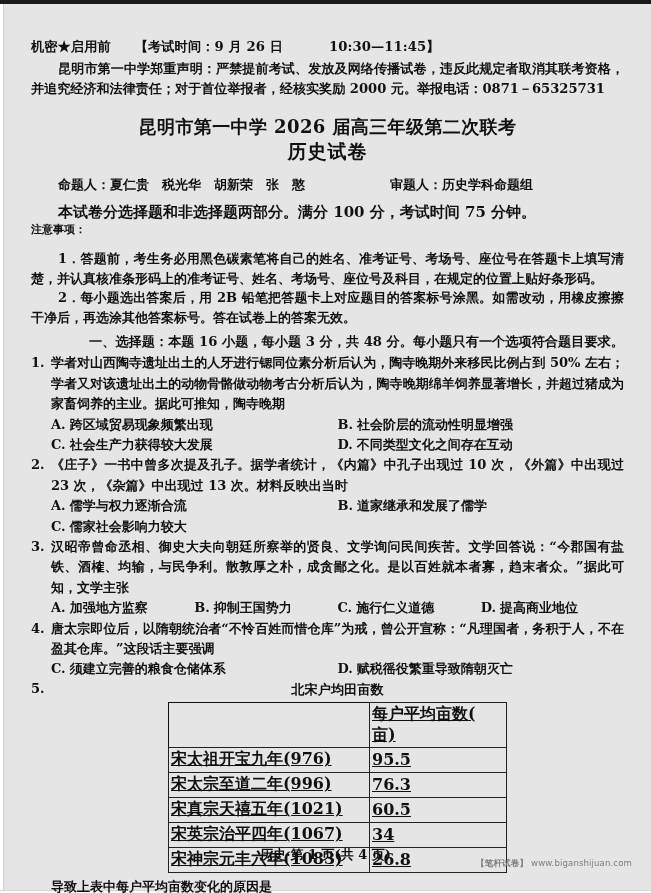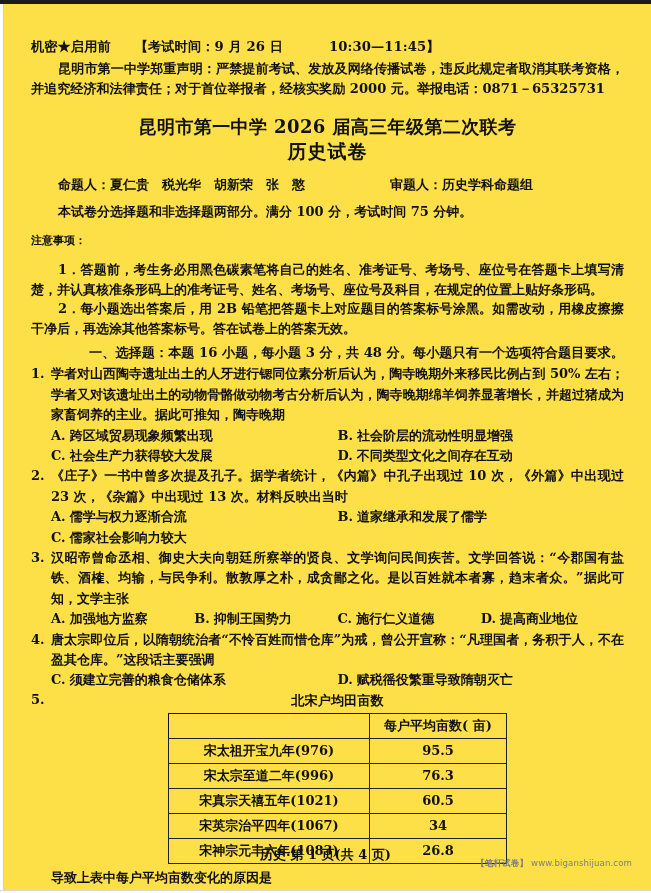--- a/index.html
+++ b/index.html
@@ -8,21 +8,21 @@
     background: #ffffff;
   }
   body {
     font-family: "DejaVu Serif", "Liberation Serif", serif;
     color: #111111;
   }
   #page {
     position: relative;
     width: 651px;
     height: 893px;
-    background: #fde047;
+    background: #e5e5e5;
     overflow: hidden;
     box-sizing: border-box;
   }
   
   #scan-band-top {
     position: absolute;
     top: 0; left: 0;
     width: 651px;
     height: 4px;
     background: #1b1b1b;
@@ -99,23 +99,22 @@
     font-size: 13px;
     white-space: nowrap;
     padding-left: 27px;
     margin-bottom: 9px;
   }
   .authors .nm { display: inline-block; padding-right: 13px; }
   .authors .reviewer-gap { display: inline-block; width: 72px; }
 
   .exam-meta {
     font-weight: bold;
-    font-size: 13px;
+    font-size: 15px;
     padding-left: 27px;
-    margin-bottom: 12px;
     white-space: nowrap;
   }
 
   
   .notes-head {
     font-weight: bold;
     font-size: 11px;
     margin-bottom: 12px;
   }
   .note-item {
@@ -198,24 +197,24 @@
   table.data-table {
     border-collapse: collapse;
     width: 328px;
     margin: 0 auto;
     border: 1.6px solid #111111;
     table-layout: fixed;
   }
   table.data-table td, table.data-table th {
     border: 1.2px solid #222222;
     height: 22px;
-    font-size: 13px;
-    font-weight: bold;
-    text-align: center;
+    font-size: 16px;
+    font-weight: bold;
     padding: 1px 2px;
+    text-decoration: underline;
   }
   table.data-table .col-a { width: 196px; }
   table.data-table .col-b { width: 132px; }
   table.data-table .blank-cell { border-top: none; border-left: none; }
 
   .q5-prompt {
     font-size: 13px;
     font-weight: bold;
     line-height: 20.4px;
     margin-top: 4px;

